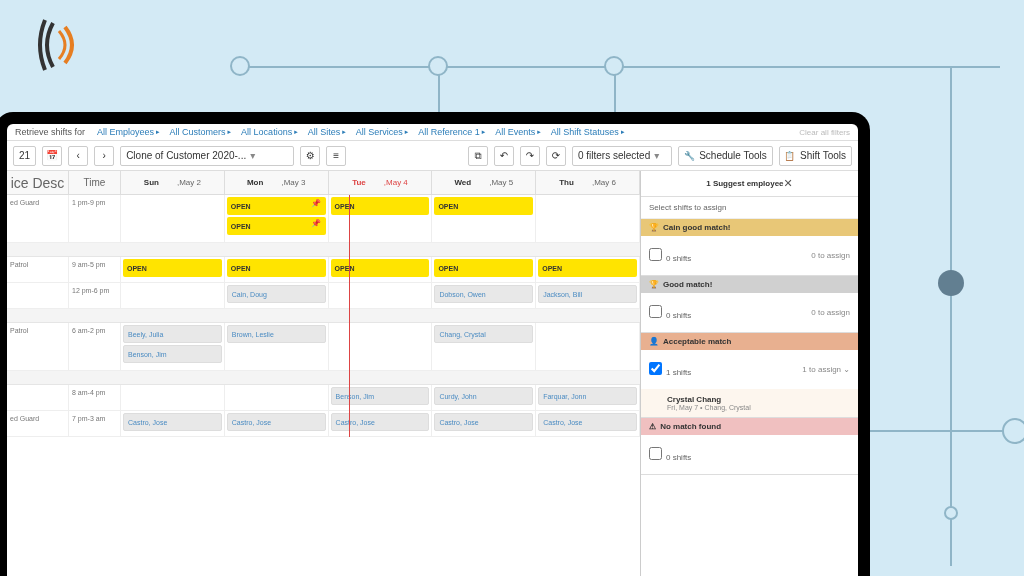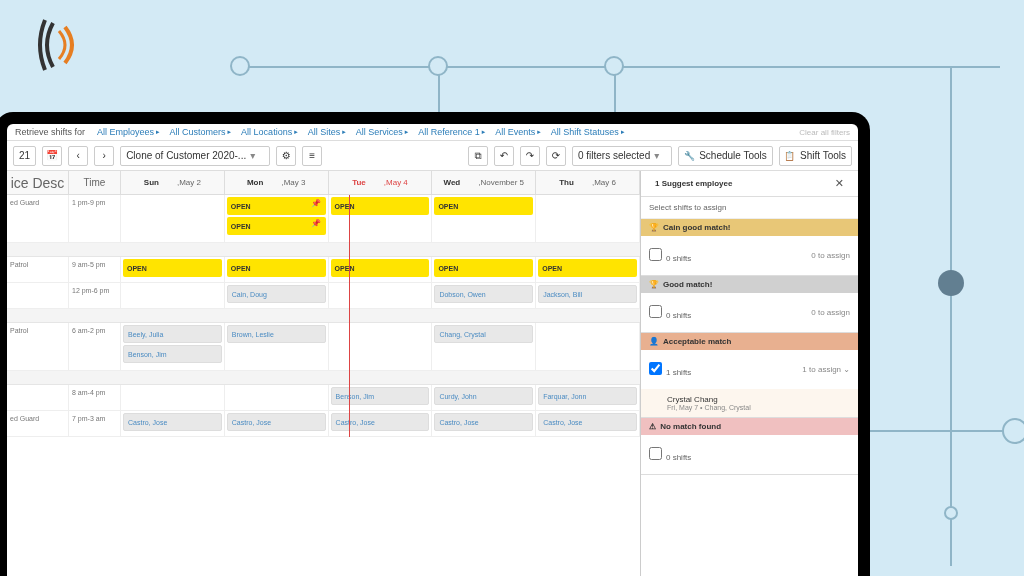--- a/index.html
+++ b/index.html
@@ -37,35 +37,35 @@
 .grid-row.tall{min-height:48px}
 .cell-desc{width:62px;border-right:1px solid #eee;padding:4px 3px;font-size:7px;color:#777;display:flex;align-items:flex-start}
 .cell-time{width:52px;border-right:1px solid #eee;padding:4px 3px;font-size:7px;color:#777;display:flex;align-items:flex-start}
 .cell-day{flex:1;border-right:1px solid #eee;padding:2px;display:flex;flex-direction:column;gap:2px}
 .shift{height:18px;border-radius:2px;padding:2px 4px;font-size:7px;display:flex;align-items:center;position:relative}
 .shift.open{background:#ffe400;color:#333;font-weight:bold}
 .shift.open .pin{position:absolute;right:4px;top:2px;font-size:8px}
 .shift.assigned{background:#e8e8e8;color:#4a8bc2;border:1px solid #ddd}
 .today-line{position:absolute;top:0;bottom:0;left:calc(114px + (100% - 114px)/5 * 2.2);width:1px;background:#d44;z-index:5}
 .side-panel{width:218px;border-left:1px solid #ccc;background:#fff;display:flex;flex-direction:column}
-.sp-header{display:flex;align-items:center;justify-content:space-between;padding:6px 14px;border-bottom:1px solid #ddd;font-size:8px}
+.sp-header{display:flex;align-items:center;justify-content:center;padding:6px 14px;border-bottom:1px solid #ddd;font-size:8px}
 .sp-header b{font-weight:bold}
 .sp-close{cursor:pointer;font-size:11px;color:#555}
 .sp-sub{padding:6px 8px;font-size:8px;color:#666;border-bottom:1px solid #eee}
 .match-section{border-bottom:1px solid #ddd}
 .match-header{padding:4px 8px;font-size:8px;font-weight:bold;display:flex;align-items:center;gap:4px}
 .match-header.very-good{background:#e8c777}
 .match-header.good{background:#d0d0d0}
 .match-header.acceptable{background:#e8b090}
 .match-header.nomatch{background:#f0c0c0}
 .match-row{display:flex;align-items:center;justify-content:space-between;padding:12px 8px;font-size:8px;color:#666}
 .match-row input{margin-right:4px}
 .match-row .right{color:#888}
 .match-detail{padding:6px 8px 6px 26px;background:#fdf6ee;font-size:8px}
-.match-detail .name{font-weight:normal;color:#333}
+.match-detail .name{font-weight:bold;color:#333}
 .match-detail .sub{color:#888;font-size:7px}
 .section-gap{height:14px;background:#f4f4f4;border-bottom:1px solid #e5e5e5}
 </style>
 </head>
 <body>
 
 <div class="bg-network">
   <div class="line" style="top:66px;left:240px;width:760px;height:2px"></div>
   <div class="line" style="top:66px;left:438px;width:2px;height:500px"></div>
   <div class="line" style="top:66px;left:614px;width:2px;height:70px"></div>
@@ -102,21 +102,21 @@
   <span class="filter-link">All Events</span>
   <span class="filter-link">All Shift Statuses</span>
   <span class="clear-filters">Clear all filters</span>
 </div>
 
 <div class="toolbar">
   <div class="tb-box">21</div>
   <div class="tb-box tb-btn">📅</div>
   <div class="tb-box tb-btn">‹</div>
   <div class="tb-box tb-btn">›</div>
-  <div class="tb-box tb-dropdown" style="width:150px">Clone of Customer 2020-...</div>
+  <div class="tb-box tb-dropdown" style="width:174px">Clone of Customer 2020-...</div>
   <div class="tb-box tb-btn">⚙</div>
   <div class="tb-box tb-btn">≡</div>
   <div style="flex:1"></div>
   <div class="tb-box tb-btn">⧉</div>
   <div class="tb-box tb-btn">↶</div>
   <div class="tb-box tb-btn">↷</div>
   <div class="tb-box tb-btn">⟳</div>
   <div class="tb-box tb-dropdown" style="width:100px">0 filters selected</div>
   <div class="tb-box schedule-btn">
           <span>Schedule Tools</span>
@@ -142,21 +142,21 @@
               <span>May 3</span>
             </div>
     <div class="col-day today">
               <b>Tue</b>
               <span>, </span>
               <span>May 4</span>
             </div>
     <div class="col-day">
               <b>Wed</b>
               <span>, </span>
-              <span>November 5</span>
+              <span>May 5</span>
             </div>
     <div class="col-day">
               <b>Thu</b>
               <span>, </span>
               <span>May 6</span>
             </div>
   </div>
   <div class="grid-body" id="grid-body">
     <div class="today-line"></div>
   <div class="grid-row tall">

